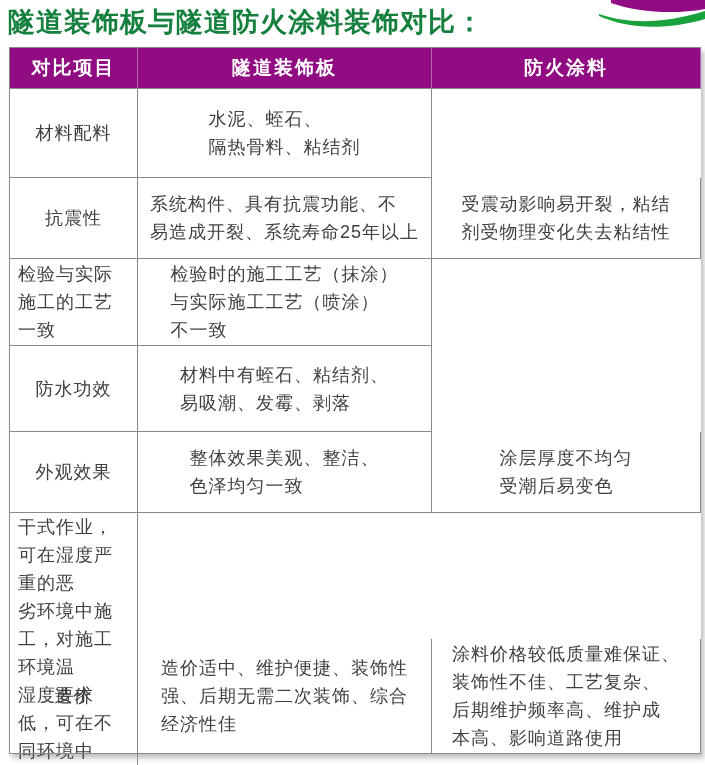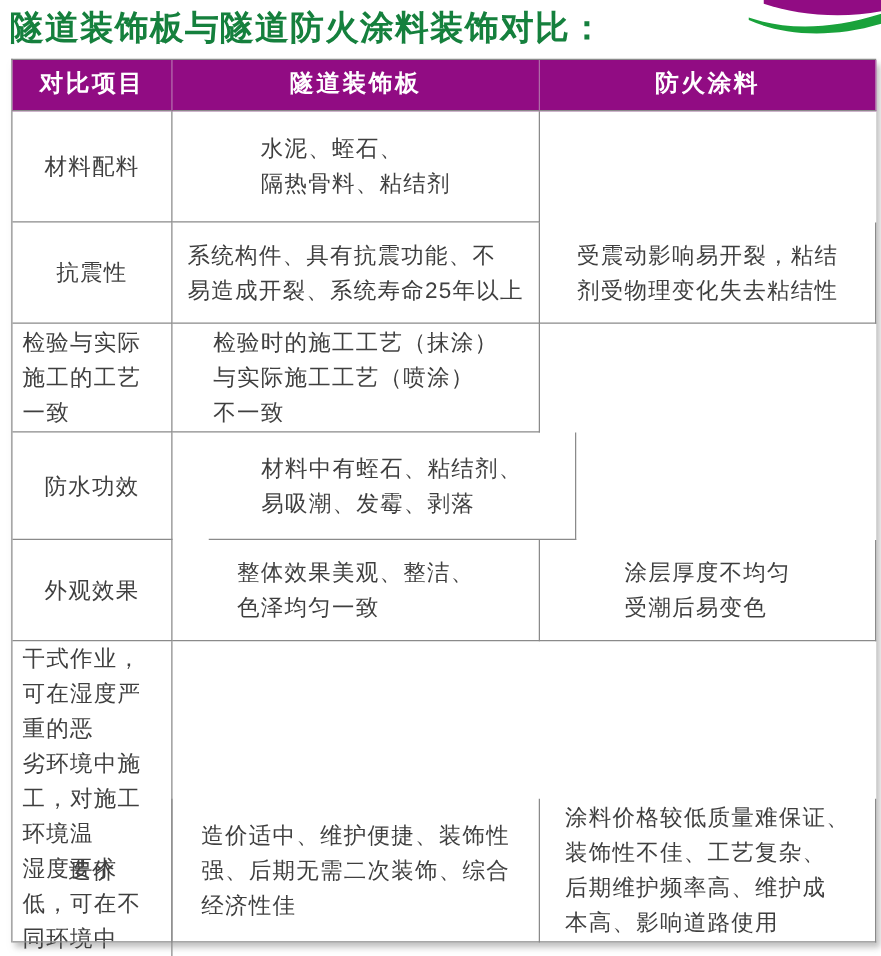--- a/index.html
+++ b/index.html
@@ -34,21 +34,21 @@
 
   .header-row .cell {
     background: #910c83; color: #ffffff; font-weight: bold;
     font-size: 19px; letter-spacing: 2px;
     border-right: 1px solid #b06aa8; border-bottom: 1px solid #8a8a8a;
   }
   .header-row { height: 41px; }
   .row-1 { height: 89px; }
   .row-2 { height: 81px; }
   .row-3 { height: 87px; }
-  .row-4 { height: 86px; gap: 29px; }
+  .row-4 { height: 86px; }
   .row-5 { height: 81px; }
   .row-6 { height: 126px; }
   .row-7 { height: 115px; }
 </style>
 </head>
 <body>
 
 <div class="logo">
   <svg width="110" height="32" viewBox="0 0 110 32">
     <path d="M16,0 L110,0 L110,9 C78,15 42,12 16,3 Z" fill="#910c83"></path>

